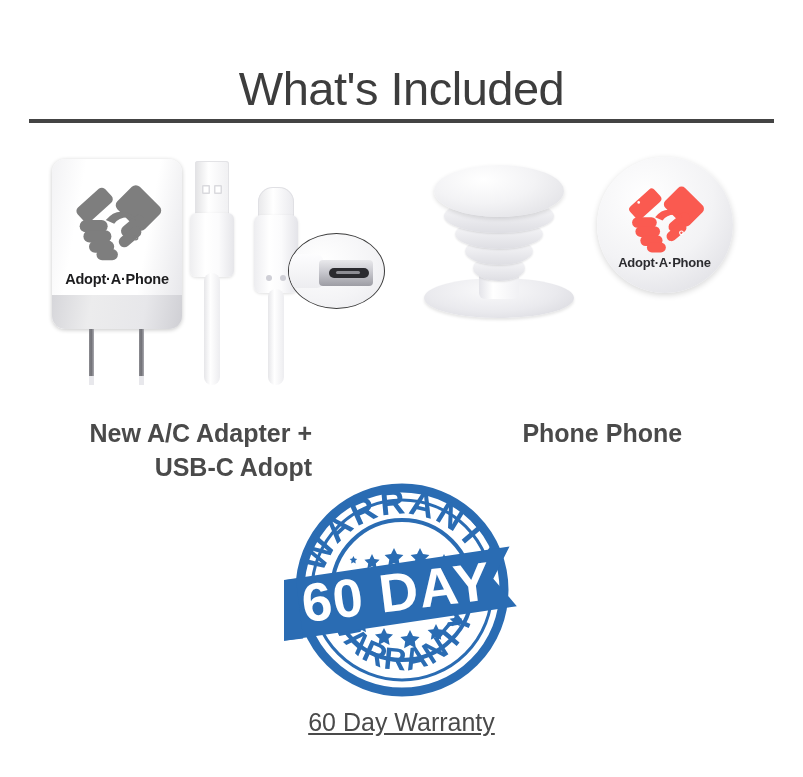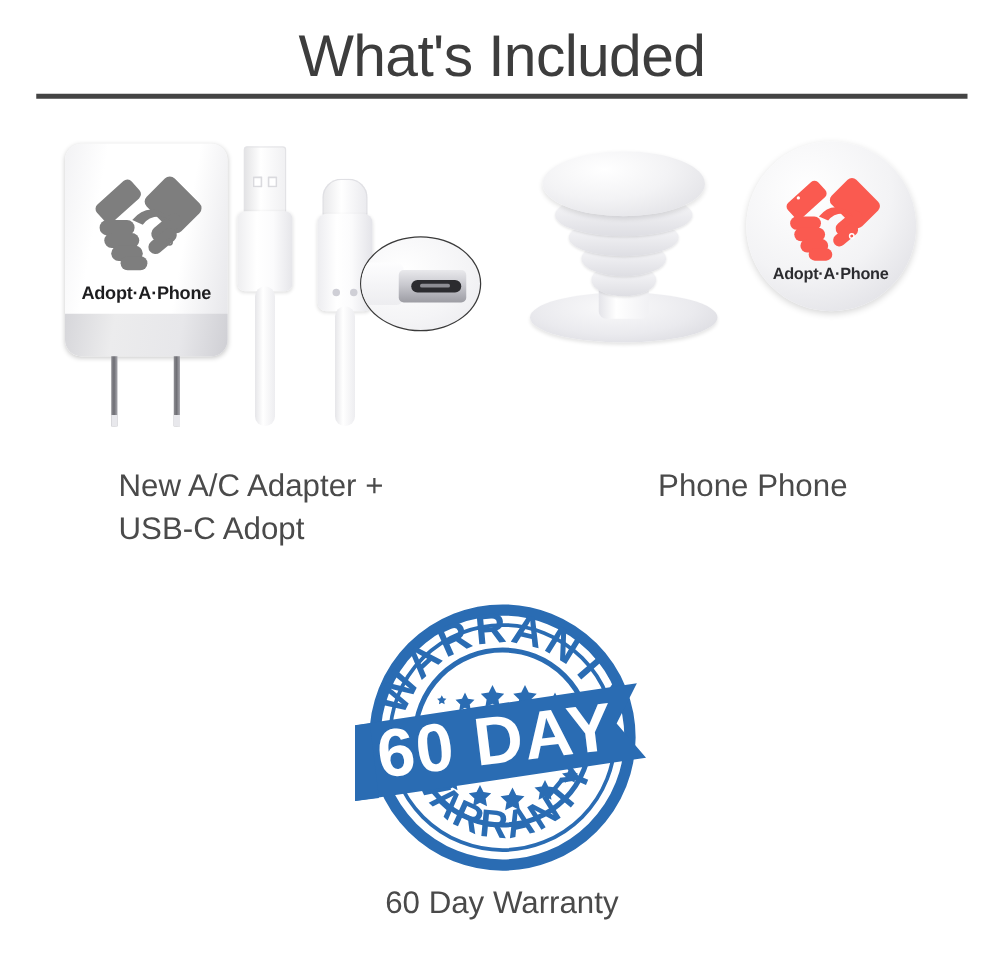--- a/index.html
+++ b/index.html
@@ -11,20 +11,21 @@
     font-family: "Liberation Sans", sans-serif;
     overflow: hidden;
     position: relative;
   }
 
   
   .header {
     width: 100%;
     padding-top: 20px;
     text-align: center;
+    margin-top: 44px;
   }
   .page-title {
     font-size: 47px;
     font-weight: 400;
     color: #3d3d3d;
     letter-spacing: -0.5px;
     line-height: 1.08;
     font-family: "Liberation Sans", sans-serif;
   }
   .title-rule {
@@ -46,25 +47,25 @@
     flex-direction: column;
     align-items: center;
     gap: 24px;
   }
   .product-art {
     height: 250px;
     width: 100%;
     position: relative;
   }
   .caption {
-    text-align: left;
+    text-align: right;
     font-size: 25px;
     line-height: 1.35;
     color: #4a4a4a;
-    font-weight: 400;
+    font-weight: 700;
     margin-top: 6px;
   }
 
   
   .adapter-wrap {
     position: absolute;
     left: 52px;
     top: 22px;
     width: 130px;
     height: 225px;
@@ -318,20 +319,21 @@
   .warranty-badge {
     width: 236px;
     height: 224px;
     position: relative;
   }
   .warranty-caption {
     font-size: 25px;
     color: #4a4a4a;
     margin-top: 6px;
     text-align: center;
+    text-decoration: underline;
   }
 </style>
 </head>
 <body>
 
 <div class="header">
   <div class="page-title">What's Included</div>
   <div class="title-rule"></div>
 </div>
 

